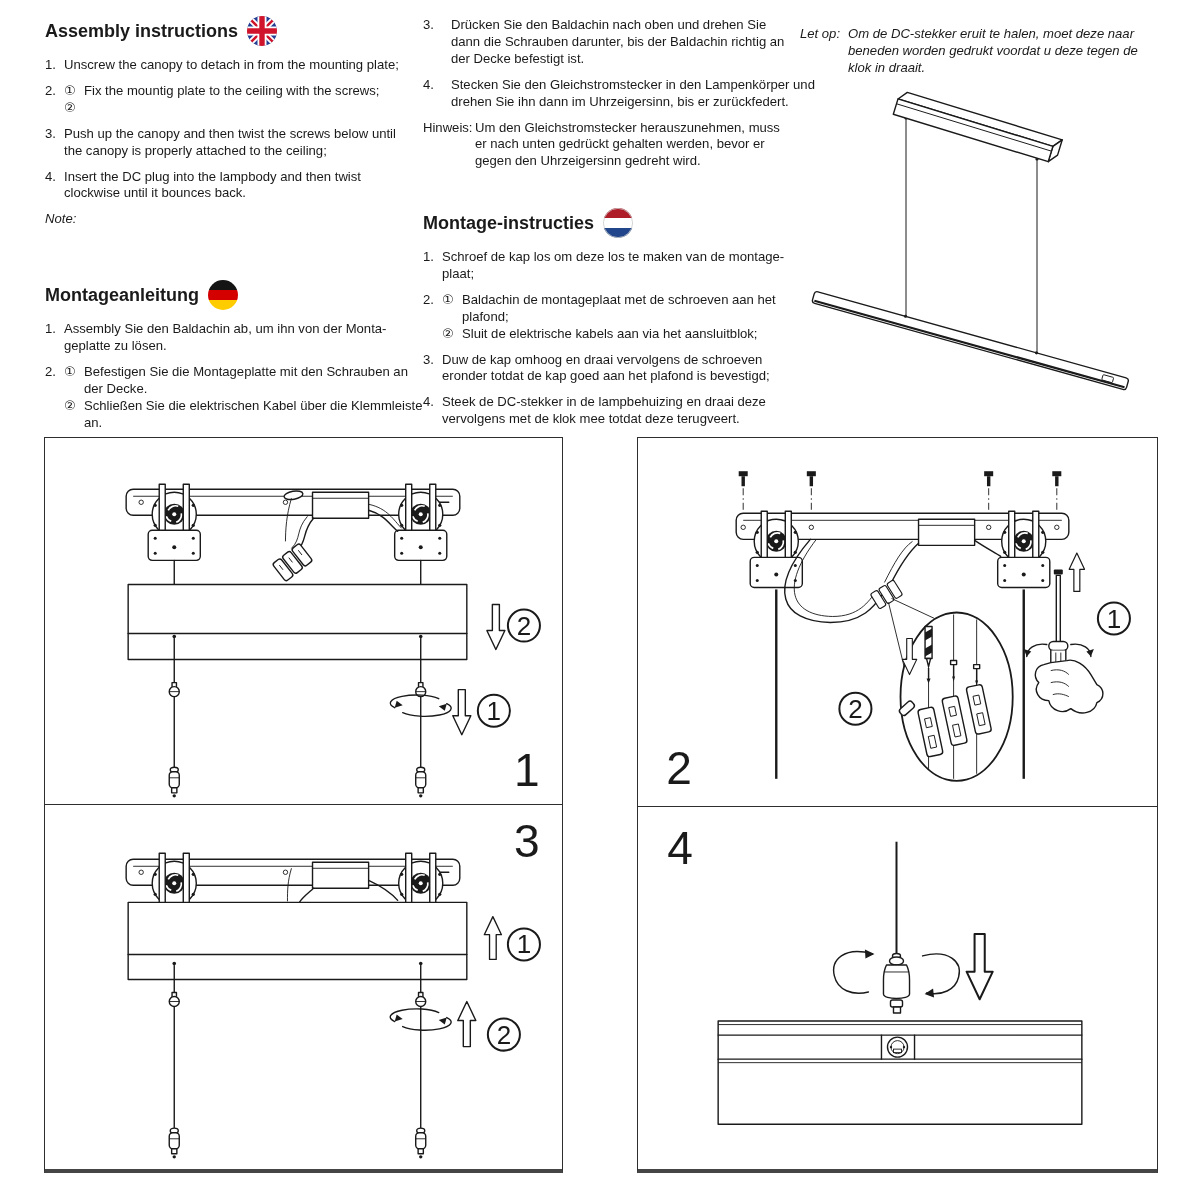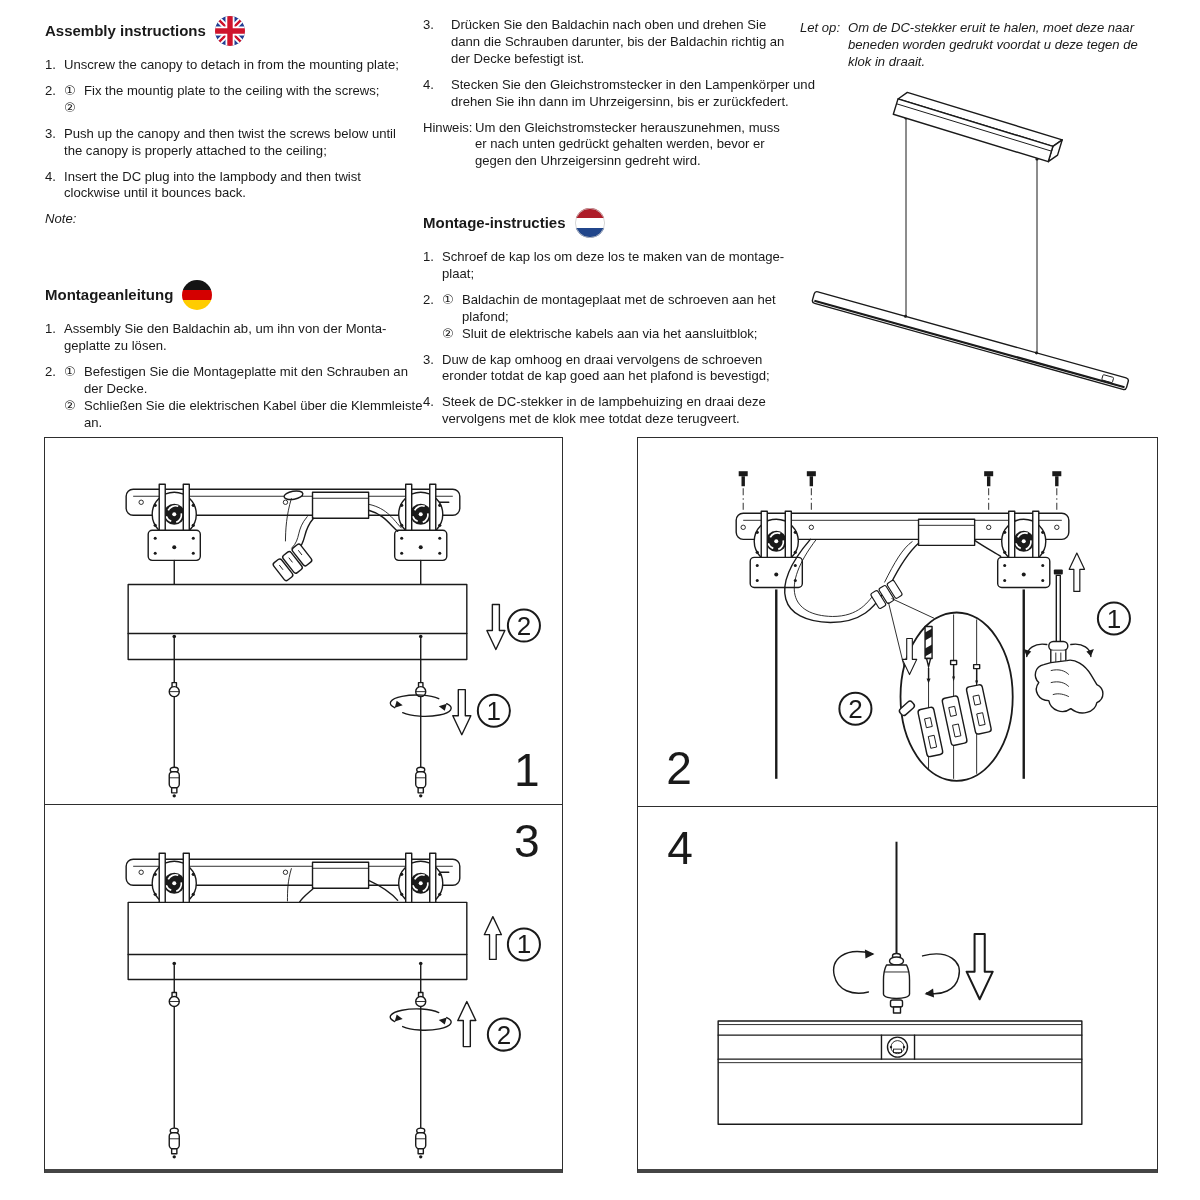--- a/index.html
+++ b/index.html
@@ -1,19 +1,19 @@
 <!DOCTYPE html>
 <html><head>
 <meta charset="utf-8">
 <style>
   html,body{margin:0;padding:0;background:#fff;}
   #page{position:relative;width:1200px;height:1200px;background:#ffffff;overflow:hidden;
         font-family:"Liberation Sans","DejaVu Sans",sans-serif;color:#1a1a1a;}
   .sec{position:absolute;font-size:13.1px;line-height:16.9px;}
-  .title{font-size:15px;font-weight:bold;margin:0 0 11px 0;display:flex;align-items:center;gap:9px;line-height:26px;}
+  .title{font-size:18px;font-weight:bold;margin:0 0 11px 0;display:flex;align-items:center;gap:9px;line-height:26px;}
   .flag{width:30px;height:30px;flex:none;}
   .item{display:flex;margin-bottom:9px;}
   .num{flex:none;width:19px;}
   .wide .num{width:28px;}
   .steps{flex:1;}
   .step{display:flex;}
   .mark{flex:none;width:20px;}
   .txt{white-space:pre;}
   .note{display:flex;}
   .note .lbl{flex:none;}
@@ -231,21 +231,21 @@
 eronder totdat de kap goed aan het plafond is bevestigd;</span>
     </div>
     <div class="item">
       <span class="num">4.</span>
       <span class="txt">Steek de DC-stekker in de lampbehuizing en draai deze
 vervolgens met de klok mee totdat deze terugveert.</span>
     </div>
   </div>
 
   <div class="sec it" style="left:800px;top:16px;width:395px">
-    <div class="note" style="margin-top:4px">
+    <div class="note" style="margin-top:10px">
       <span class="lbl lbl-nl">Let op:</span>
       <span class="txt">Om de DC-stekker eruit te halen, moet deze naar
 beneden worden gedrukt voordat u deze tegen de
 klok in draait.</span>
     </div>
   </div>
 
   <svg style="position:absolute;left:800px;top:85px" width="380" height="340" viewBox="0 0 380 340">
     <g>
       <circle cx="106" cy="33" r="1.6" class="f-b"></circle>

